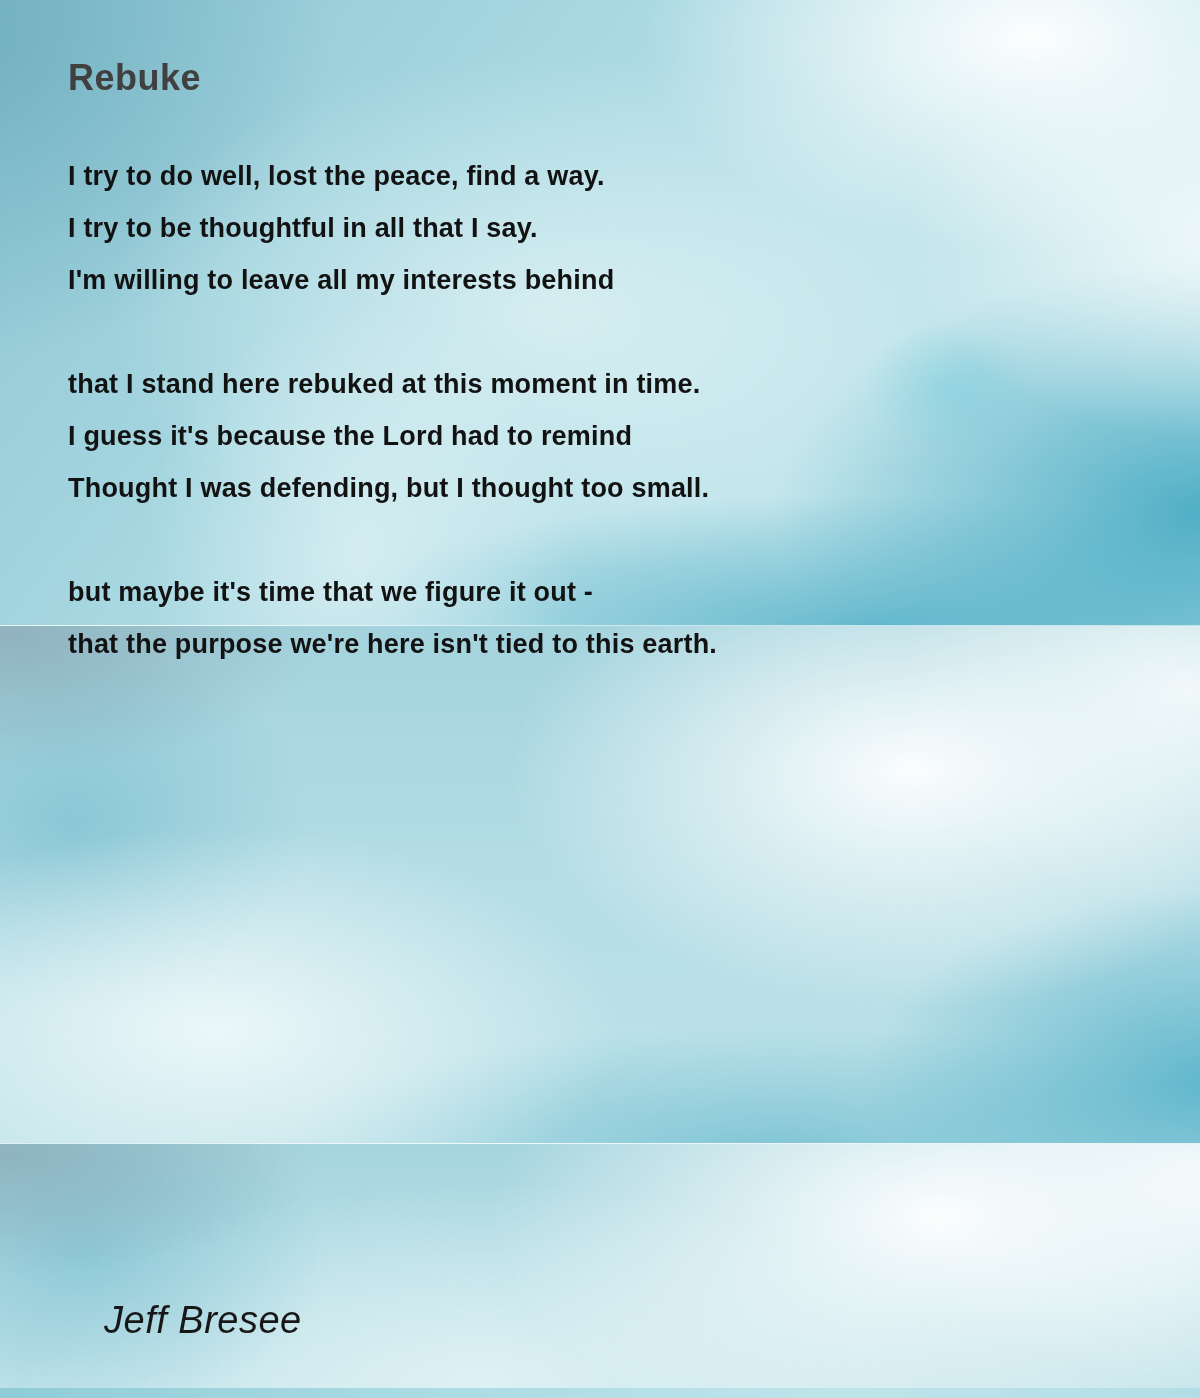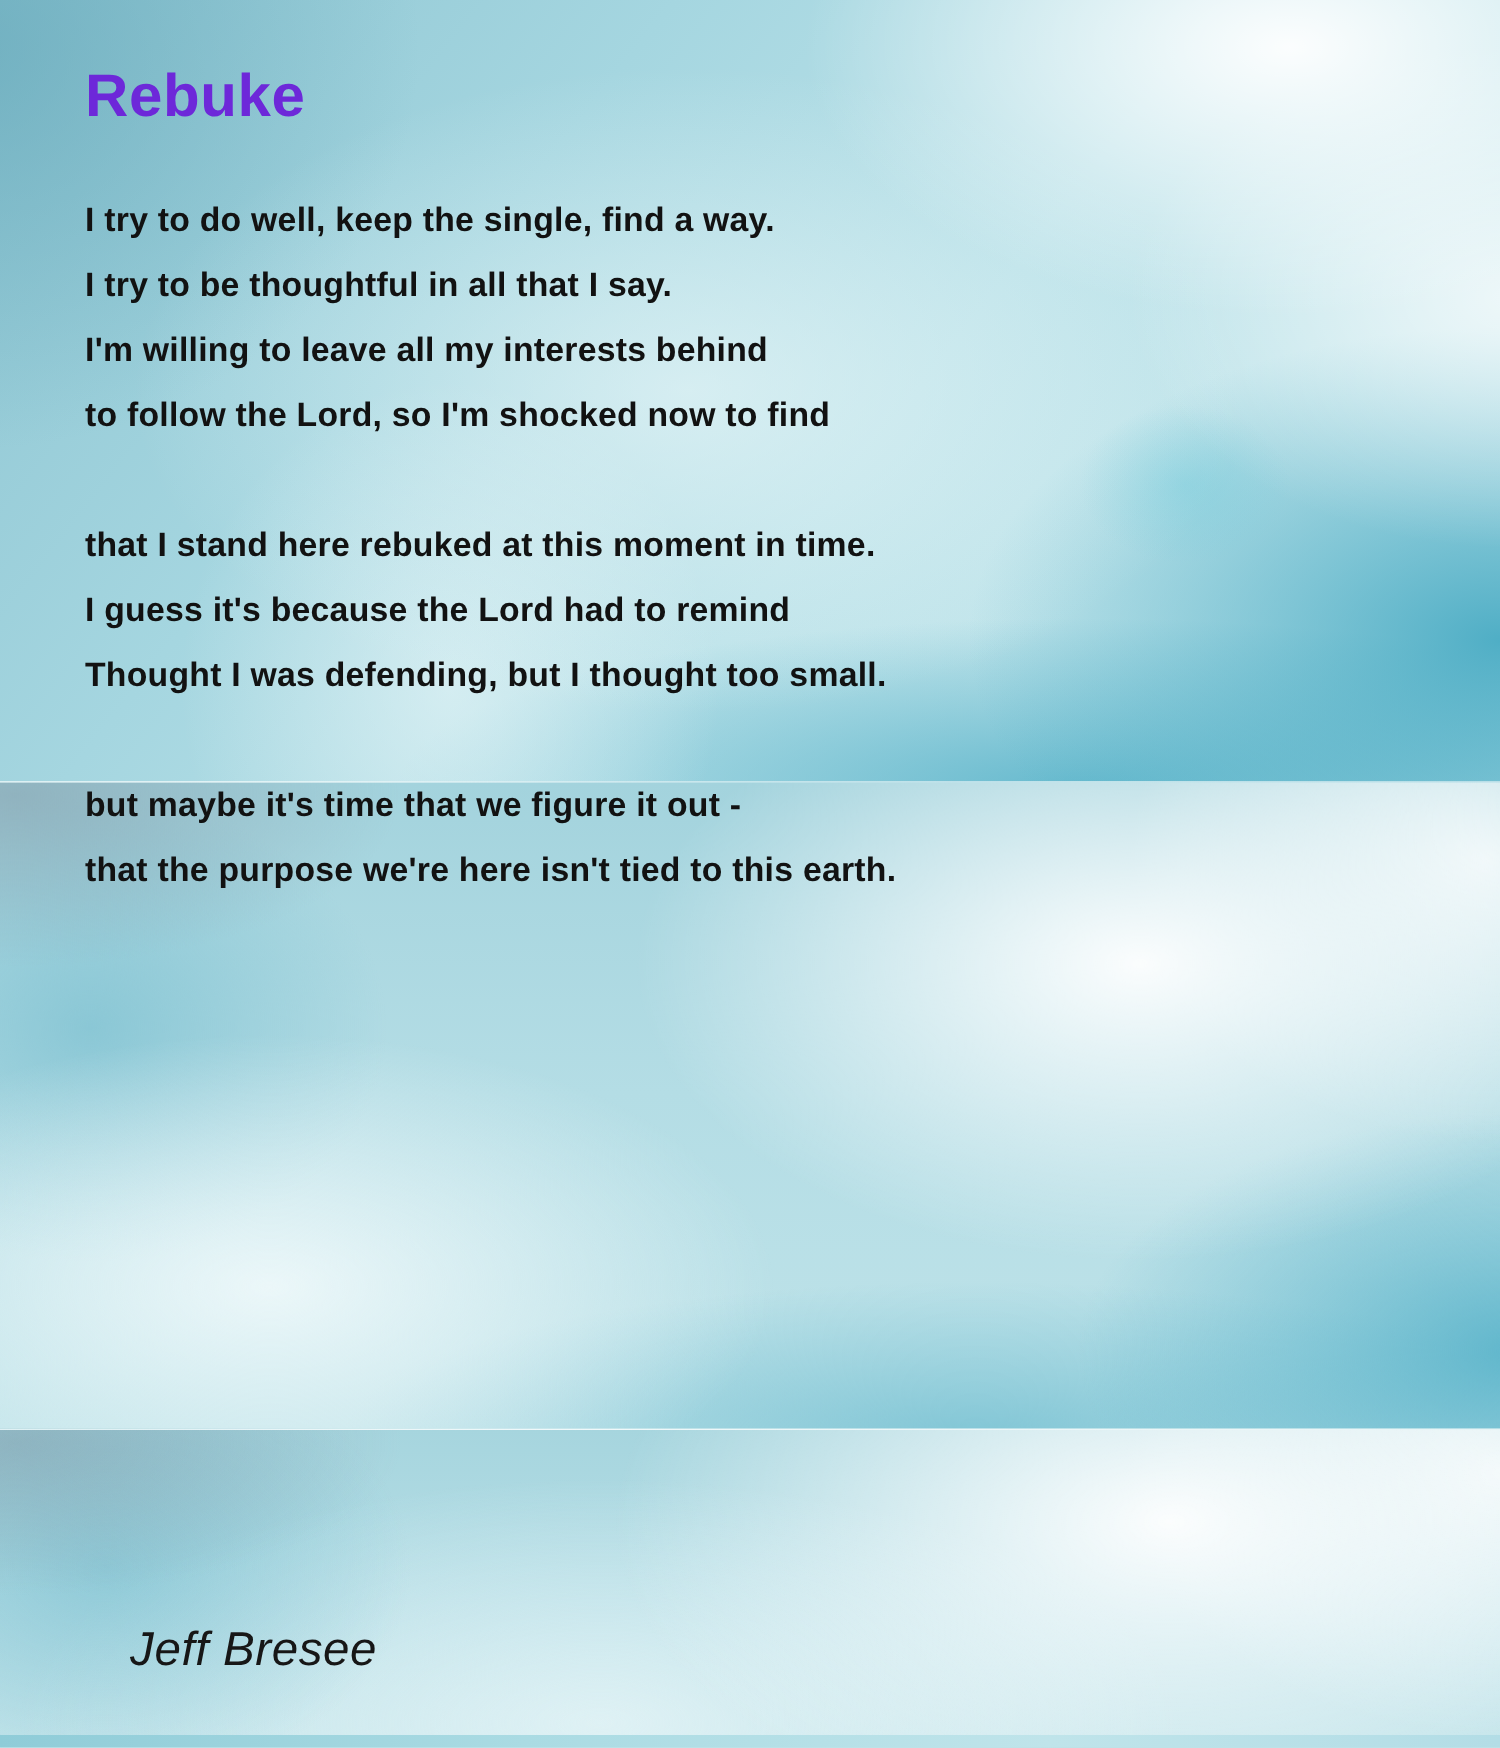--- a/index.html
+++ b/index.html
@@ -59,22 +59,22 @@
     top: 1388px; height: 10px;
     background: linear-gradient(90deg, #8fccd8 0%, #aadbe3 35%, #bfe4ea 70%, #b3dde6 100%);
   }
 
   
   .content { position: absolute; left: 0; top: 0; width: 1200px; height: 1398px; }
 
   .page-title {
     position: absolute;
     left: 68px; top: 52px;
-    font-size: 48px; font-weight: bold; line-height: 52px;
-    color: #6d28d9;
+    font-size: 36px; font-weight: bold; line-height: 52px;
+    color: #404040;
     letter-spacing: 0.5px;
   }
 
   .poem {
     position: absolute;
     left: 68px; top: 150px;
     width: 1040px;
     color: #121212;
   }
   .stanza { margin-bottom: 52px; }
@@ -104,24 +104,23 @@
   <div class="bg-band" id="bg-band-3"></div>
   <div class="bg-band" id="bg-bottom-strip"></div>
 
   <div class="content">
 
     <h1 class="page-title">Rebuke</h1>
 
     <div class="poem">
 
       <div class="stanza">
-        <div class="line">I try to do well, keep the single, find a way.</div>
+        <div class="line">I try to do well, lost the peace, find a way.</div>
         <div class="line">I try to be thoughtful in all that I say.</div>
         <div class="line">I'm willing to leave all my interests behind</div>
-        <div class="line">to follow the Lord, so I'm shocked now to find</div>
       </div>
 
       <div class="stanza">
         <div class="line">that I stand here rebuked at this moment in time.</div>
         <div class="line">I guess it's because the Lord had to remind</div>
         <div class="line">Thought I was defending, but I thought too small.</div>
       </div>
 
       <div class="stanza">
         <div class="line">but maybe it's time that we figure it out -</div>

